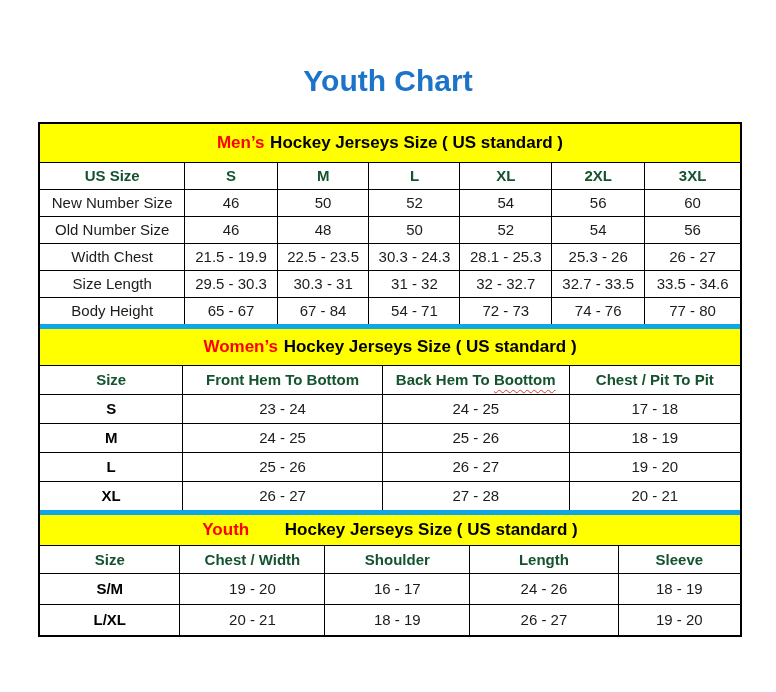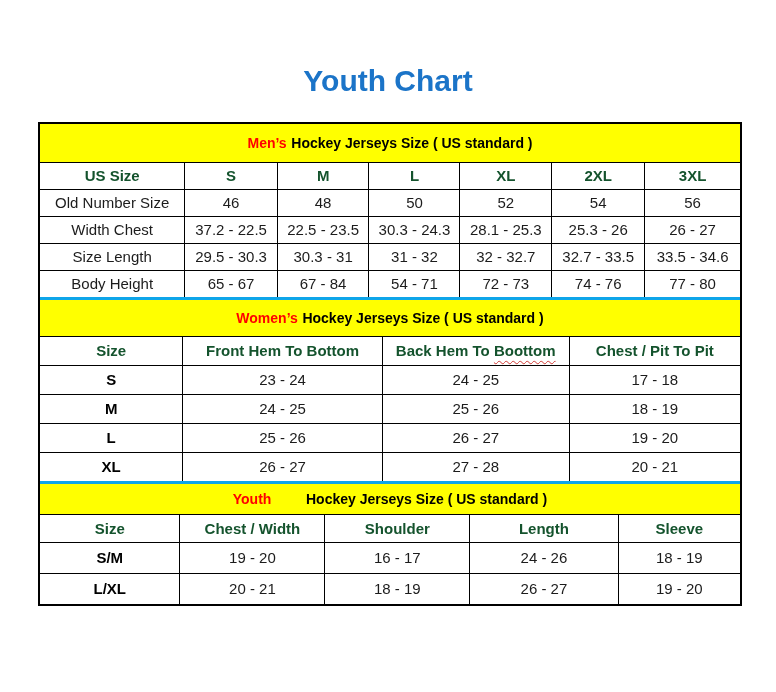--- a/index.html
+++ b/index.html
@@ -11,24 +11,24 @@
     margin:0;position:absolute;top:64px;left:0;width:100%;
     text-align:center;font-size:30px;font-weight:700;color:#1B74C8;
   }
   .chart-wrap{
     position:absolute;top:122px;left:38px;width:700px;
     border:2px solid #000;background:#fff;
   }
   section{display:block;}
   .band{
     display:flex;align-items:center;justify-content:center;
-    background:#FFFF00;font-weight:700;font-size:14px;color:#000;
+    background:#FFFF00;font-weight:700;font-size:17px;color:#000;
     border-bottom:1px solid #000;
   }
-  section + section .band{border-top:3px solid #0ea5e9;}
+  section + section .band{border-top:5px solid #0ea5e9;}
   .s0 .band{height:38px;}
   .s1 .band{height:36px;}
   .s2 .band{height:30px;gap:30px;}
   .hl{color:#FF0000;margin-right:0.33em;}
   table.grid{
     width:100%;border-collapse:collapse;table-layout:fixed;
     border-style:hidden; 
   }
   .grid th,.grid td{
     border:1px solid #000;text-align:center;vertical-align:middle;
@@ -80,31 +80,40 @@
               <th>S</th>
               <th>M</th>
               <th>L</th>
               <th>XL</th>
               <th>2XL</th>
               <th>3XL</th>
             </tr>
           </thead>
           <tbody>
             <tr>
+              <td class="rowlabel">New Number Size</td>
+              <td class="val">46</td>
+              <td class="val">50</td>
+              <td class="val">52</td>
+              <td class="val">54</td>
+              <td class="val">56</td>
+              <td class="val">60</td>
+            </tr>
+            <tr>
               <td class="rowlabel">Old Number Size</td>
               <td class="val">46</td>
               <td class="val">48</td>
               <td class="val">50</td>
               <td class="val">52</td>
               <td class="val">54</td>
               <td class="val">56</td>
             </tr>
             <tr>
               <td class="rowlabel">Width Chest</td>
-              <td class="val">37.2 - 22.5</td>
+              <td class="val">21.5 - 19.9</td>
               <td class="val">22.5 - 23.5</td>
               <td class="val">30.3 - 24.3</td>
               <td class="val">28.1 - 25.3</td>
               <td class="val">25.3 - 26</td>
               <td class="val">26 - 27</td>
             </tr>
             <tr>
               <td class="rowlabel">Size Length</td>
               <td class="val">29.5 - 30.3</td>
               <td class="val">30.3 - 31</td>

